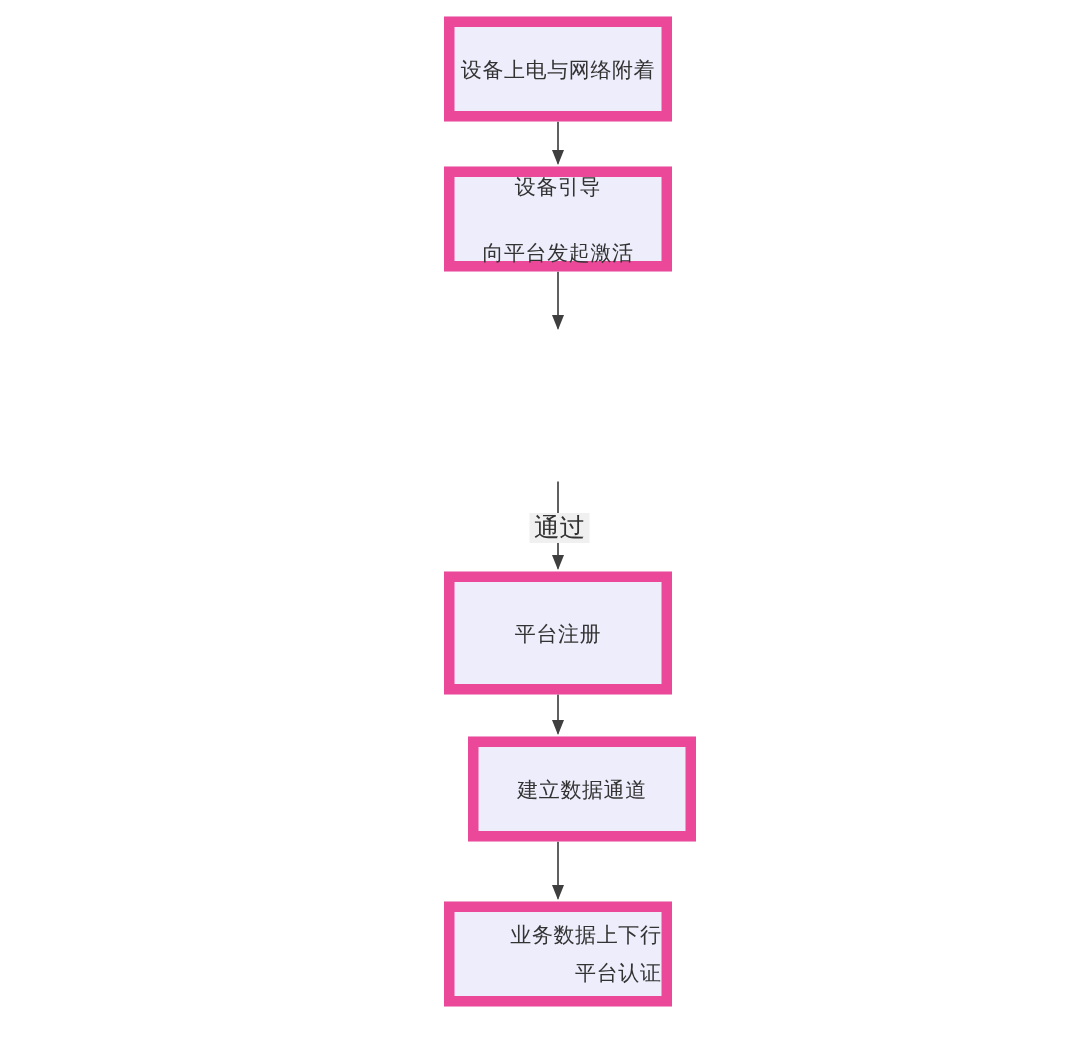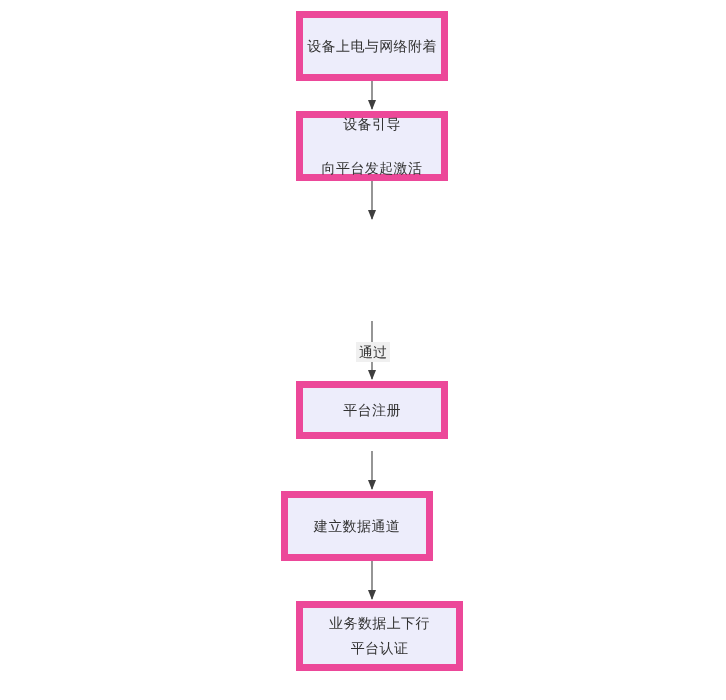--- a/index.html
+++ b/index.html
@@ -81,21 +81,21 @@
     font-size: 14px;
     letter-spacing: 0.4px;
     white-space: nowrap;
   }
 
   
   .edge-label {
     position: absolute;
     background: #f0f0f0;
     color: #333333;
-    font-size: 14px;
+    font-size: 17px;
     line-height: 18px;
     padding: 1px 3px;
     white-space: nowrap;
     transform: translate(-50%, -50%);
   }
 </style>
 </head>
 <body>
 
 <div id="flow-canvas">
@@ -123,26 +123,26 @@
   </div>
 
   <div class="node" style="left:296px; top:111px; width:152px; height:70px;gap:19px;">
     <span class="line">设备引导</span>
     <span class="line">向平台发起激活</span>
   </div>
 
 
   <div class="edge-label" style="left:373px; top:352px;">通过</div>
 
-  <div class="node" style="left:296px; top:381px; width:152px; height:58px;">
+  <div class="node" style="left:296px; top:381px; width:152px; height:82px;">
     <span class="line">平台注册</span>
   </div>
 
-  <div class="node" style="left:281px; top:491px; width:152px; height:70px;">
+  <div class="node" style="left:312px; top:491px; width:152px; height:70px;">
     <span class="line">建立数据通道</span>
   </div>
 
-  <div class="node" style="left:296px; top:601px; width:167px; height:70px;">
+  <div class="node" style="left:296px; top:601px; width:152px; height:70px;align-items:flex-end;">
     <span class="line">业务数据上下行</span>
     <span class="line">平台认证</span>
   </div>
 
 </div>
 
 </body></html>

